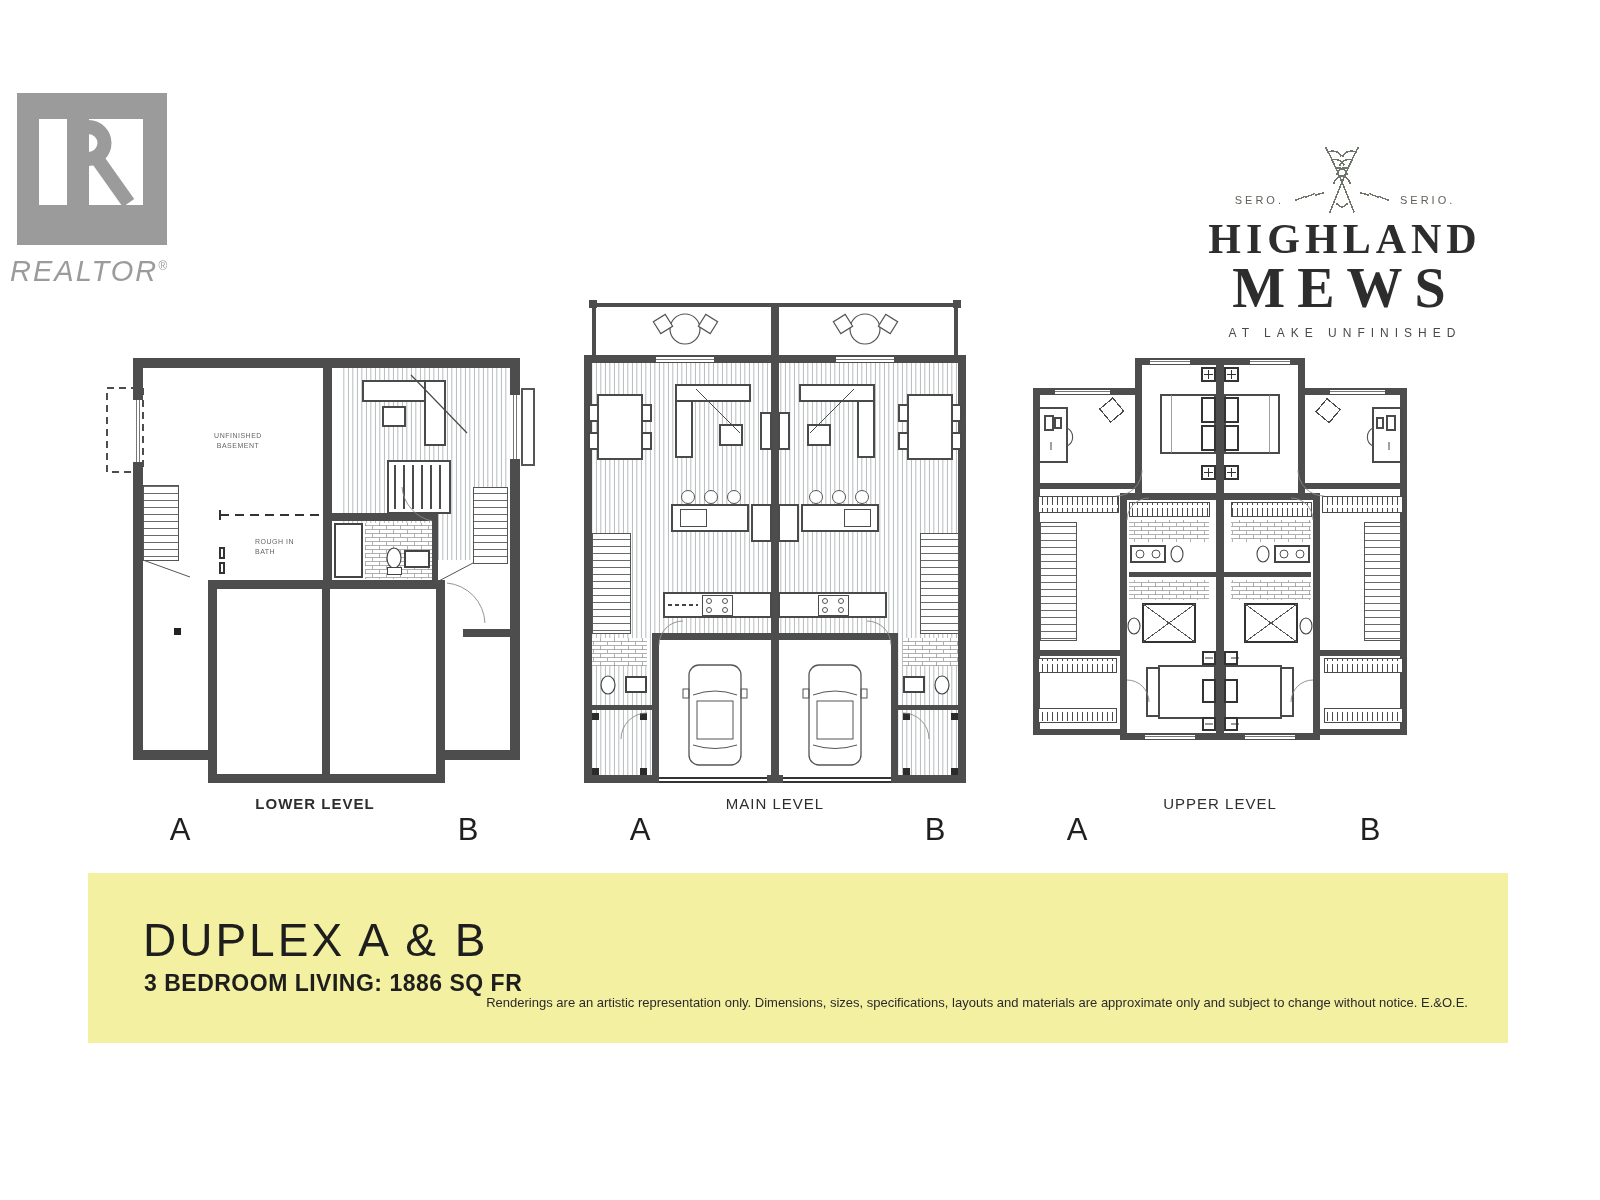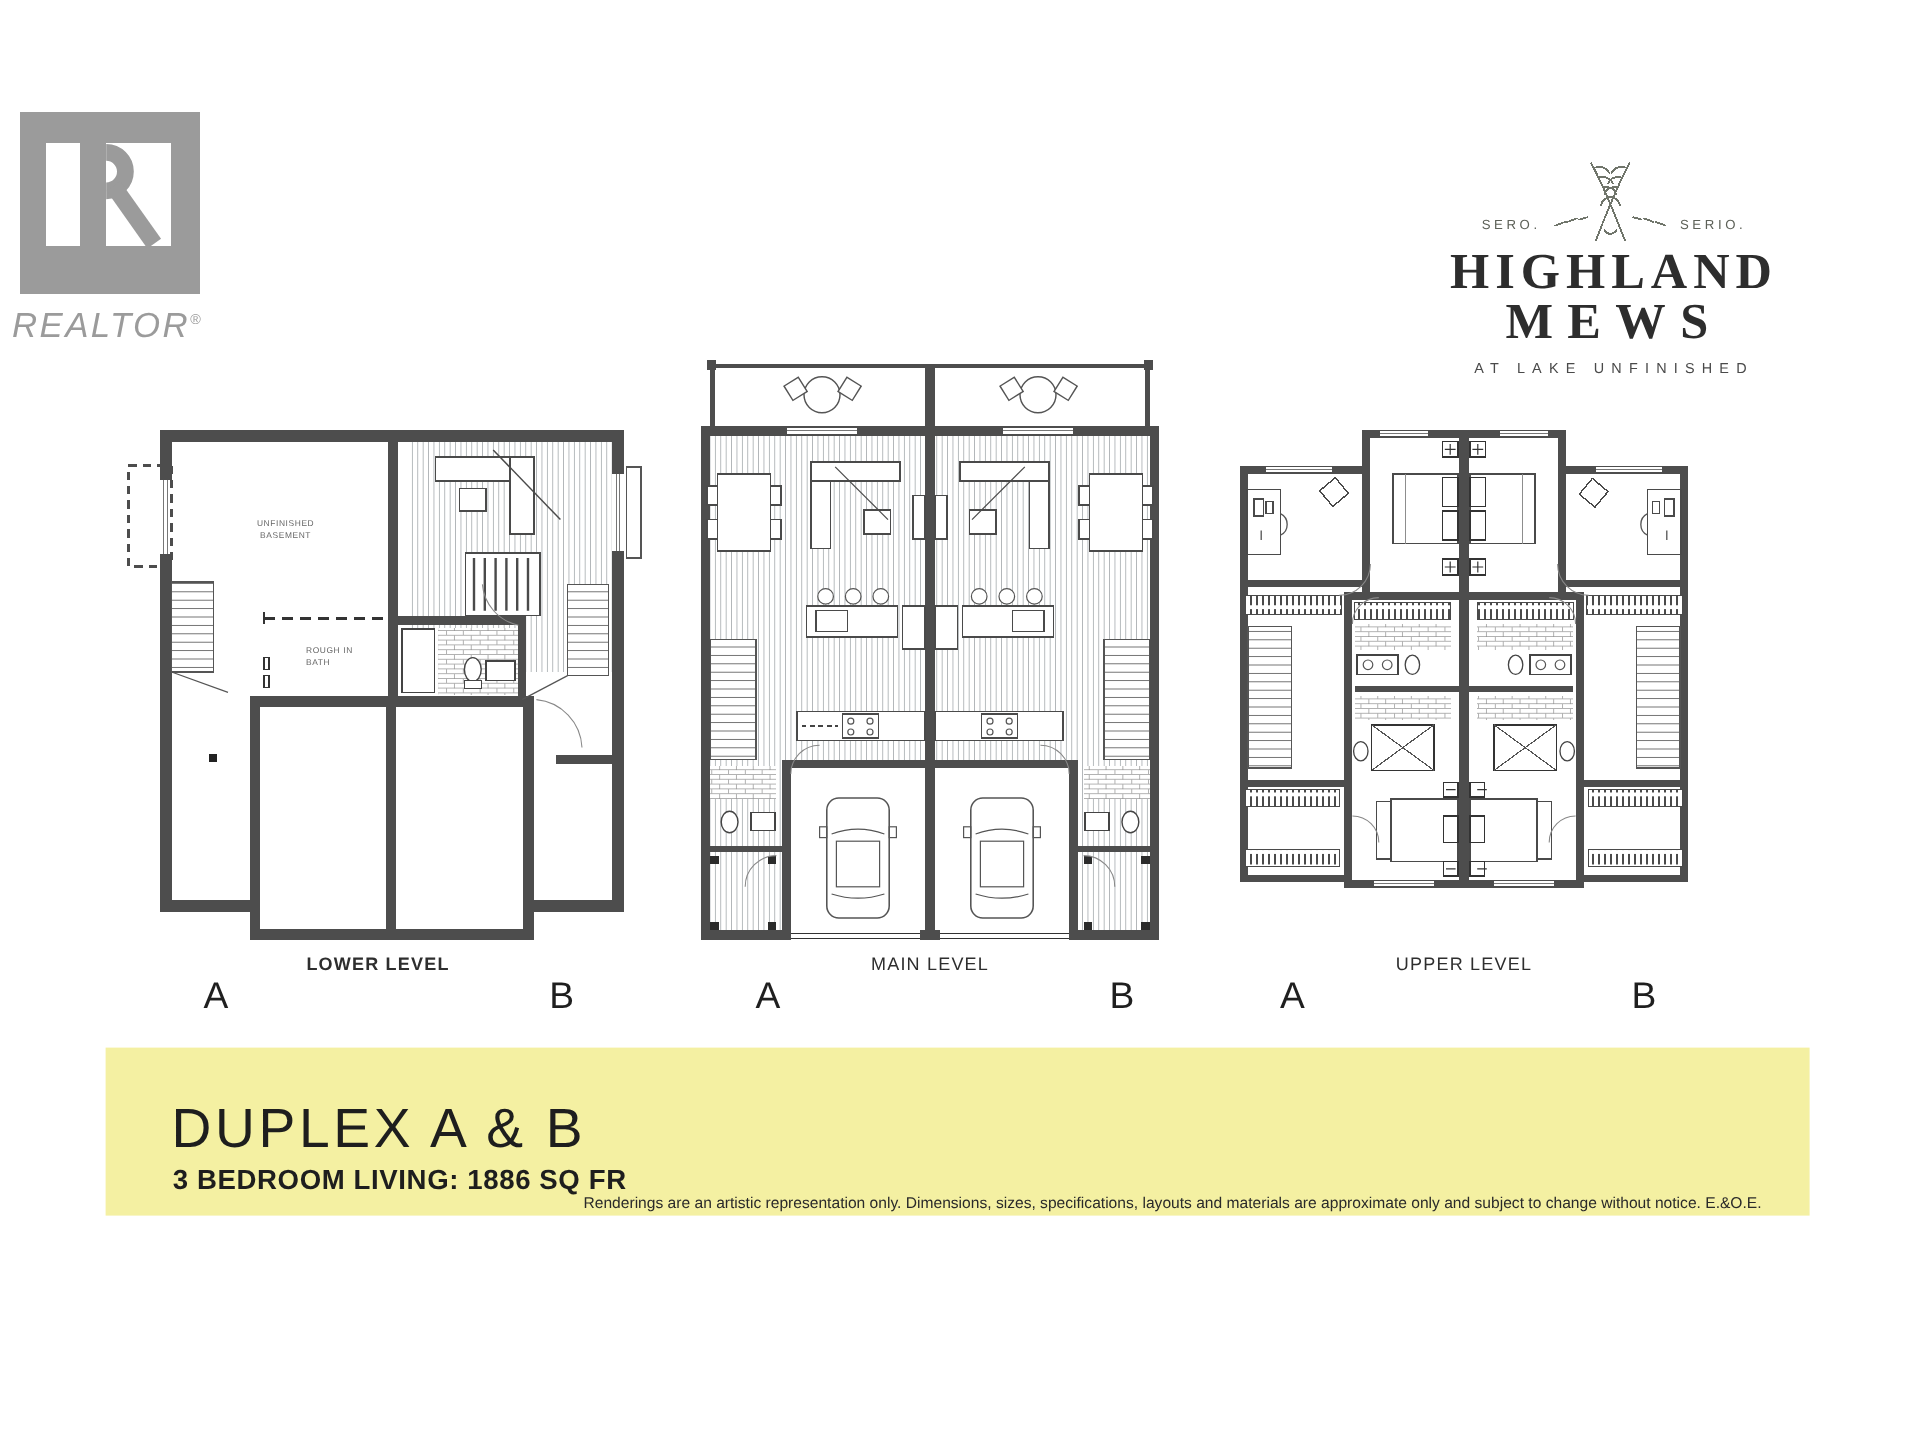--- a/index.html
+++ b/index.html
@@ -6,26 +6,26 @@
   .page { position:relative; width:1600px; height:1200px; background:#ffffff;
           font-family:"Liberation Sans", sans-serif; overflow:hidden; }
 
   
   .realtor { position:absolute; left:10px; top:93px; width:170px; }
   .realtor-word { margin-top:6px; font-size:29px; letter-spacing:2px; color:#9b9b9b;
                   font-weight:400; white-space:nowrap;font-style:italic; }
   .realtor-word .reg { font-size:12px; vertical-align:super; }
 
   
-  .brand { position:absolute; left:1180px; top:122px; width:330px; text-align:center; color:#2d2d2d; }
+  .brand { position:absolute; left:1180px; top:134px; width:330px; text-align:center; color:#2d2d2d; }
   .brand-motto { display:flex; justify-content:center; align-items:flex-end; gap:10px; height:82px; }
   .brand-motto span { font-size:11px; letter-spacing:3px; color:#5d6158; padding-bottom:10px; }
   .brand-name1 { font-family:"Liberation Serif", serif; font-weight:700; font-size:42px;
                  letter-spacing:5px; line-height:1.0; margin-top:2px; }
-  .brand-name2 { font-family:"Liberation Serif", serif; font-weight:700; font-size:42px;
+  .brand-name2 { font-family:"Liberation Serif", serif; font-weight:700; font-size:56px;
                  letter-spacing:12px; line-height:1.0; }
   .brand-tagline { margin-top:10px; font-size:12px; letter-spacing:6px; color:#4a4a4a; }
 
   
   .plan-svg { position:absolute; }
   .plan-caption { position:absolute; top:795px; font-size:15px; letter-spacing:1px;
                   color:#2e2e2e; text-align:center; }
   .cap-lower { left:95px;  width:440px;font-weight:bold; }
   .cap-main  { left:568px; width:414px; }
   .cap-upper { left:1025px; width:390px; }
@@ -33,21 +33,21 @@
                  font-size:31px; font-weight:300; color:#1f1f1f; }
   .ua-lower { left:160px; }  .ub-lower { left:448px; }
   .ua-main  { left:620px; }  .ub-main  { left:915px; }
   .ua-upper { left:1057px; } .ub-upper { left:1350px; }
 
   svg .tiny { font-size:7px; fill:#666; letter-spacing:0.5px; }
   svg { shape-rendering:crispEdges; }
   svg .smooth { shape-rendering:auto; }
 
   
-  .banner { position:absolute; left:88px; top:873px; width:1420px; height:140px;
+  .banner { position:absolute; left:88px; top:873px; width:1420px; height:170px;
             background:#f4f0a2; }
   .banner-title { position:absolute; left:55px; top:40px; font-size:46px; font-weight:400;
                   letter-spacing:3px; color:#1e1e1e; margin:0; }
   .banner-sub { position:absolute; left:56px; top:97px; font-size:23px; font-weight:700;
                 letter-spacing:0.5px; color:#1e1e1e; margin:0; }
   .banner-disclaimer { position:absolute; right:40px; top:122px; font-size:13px;
                        color:#2a2a2a; margin:0; white-space:nowrap; }
 </style>
 </head>
 <body>

